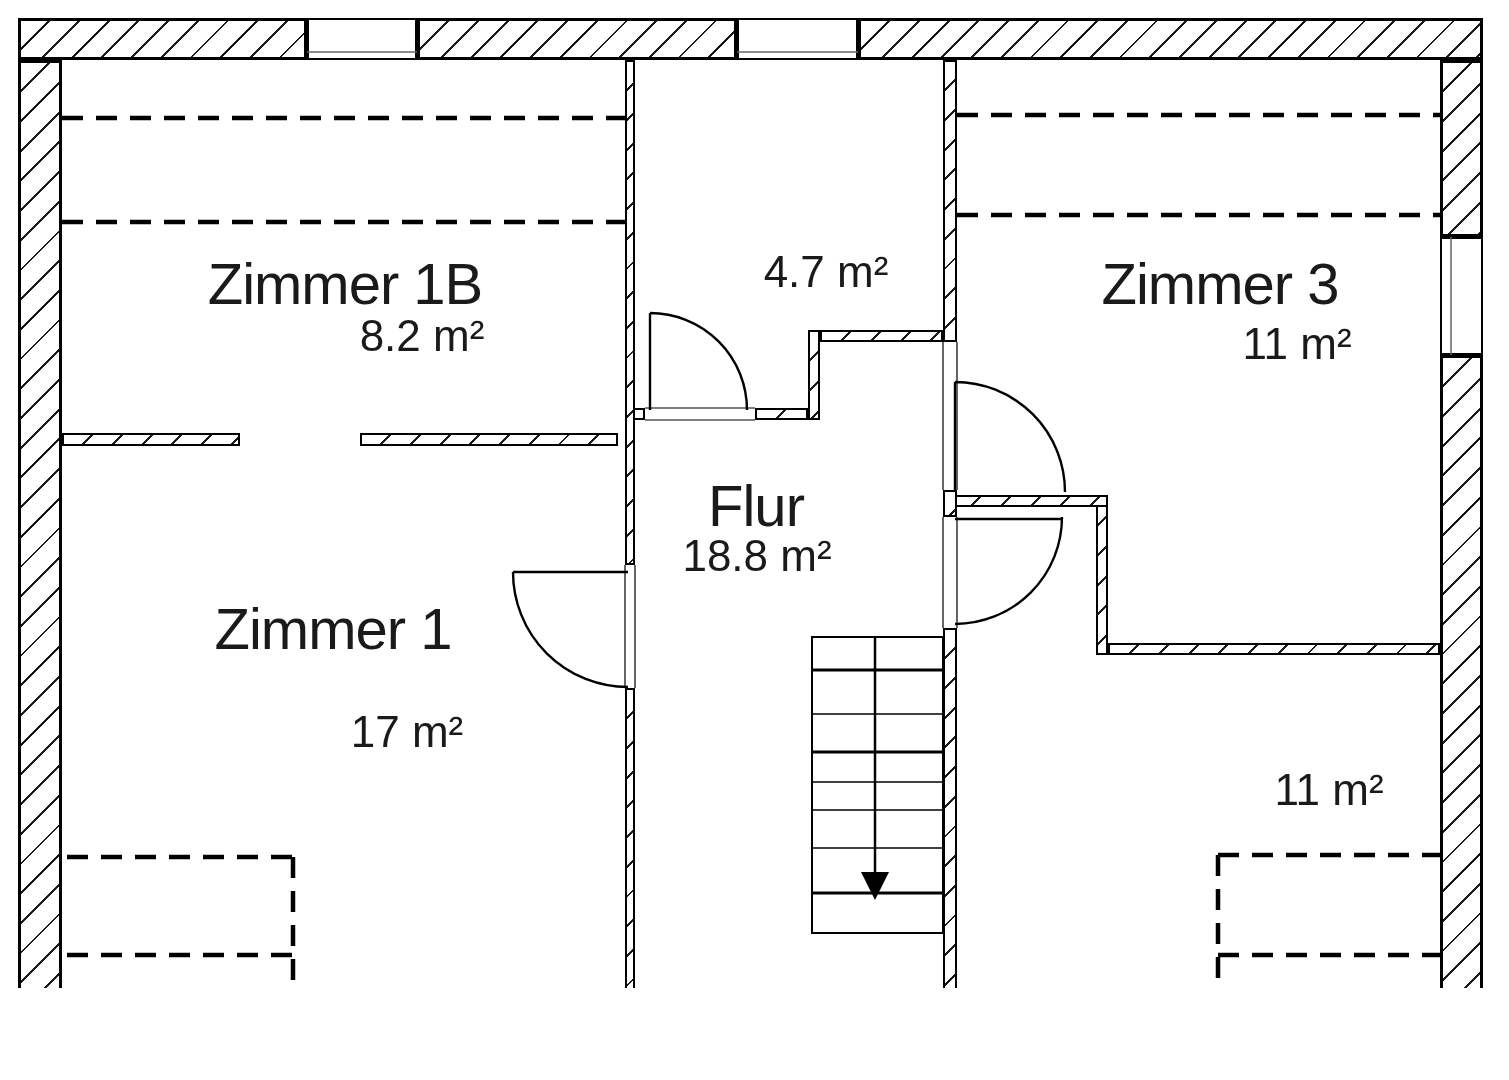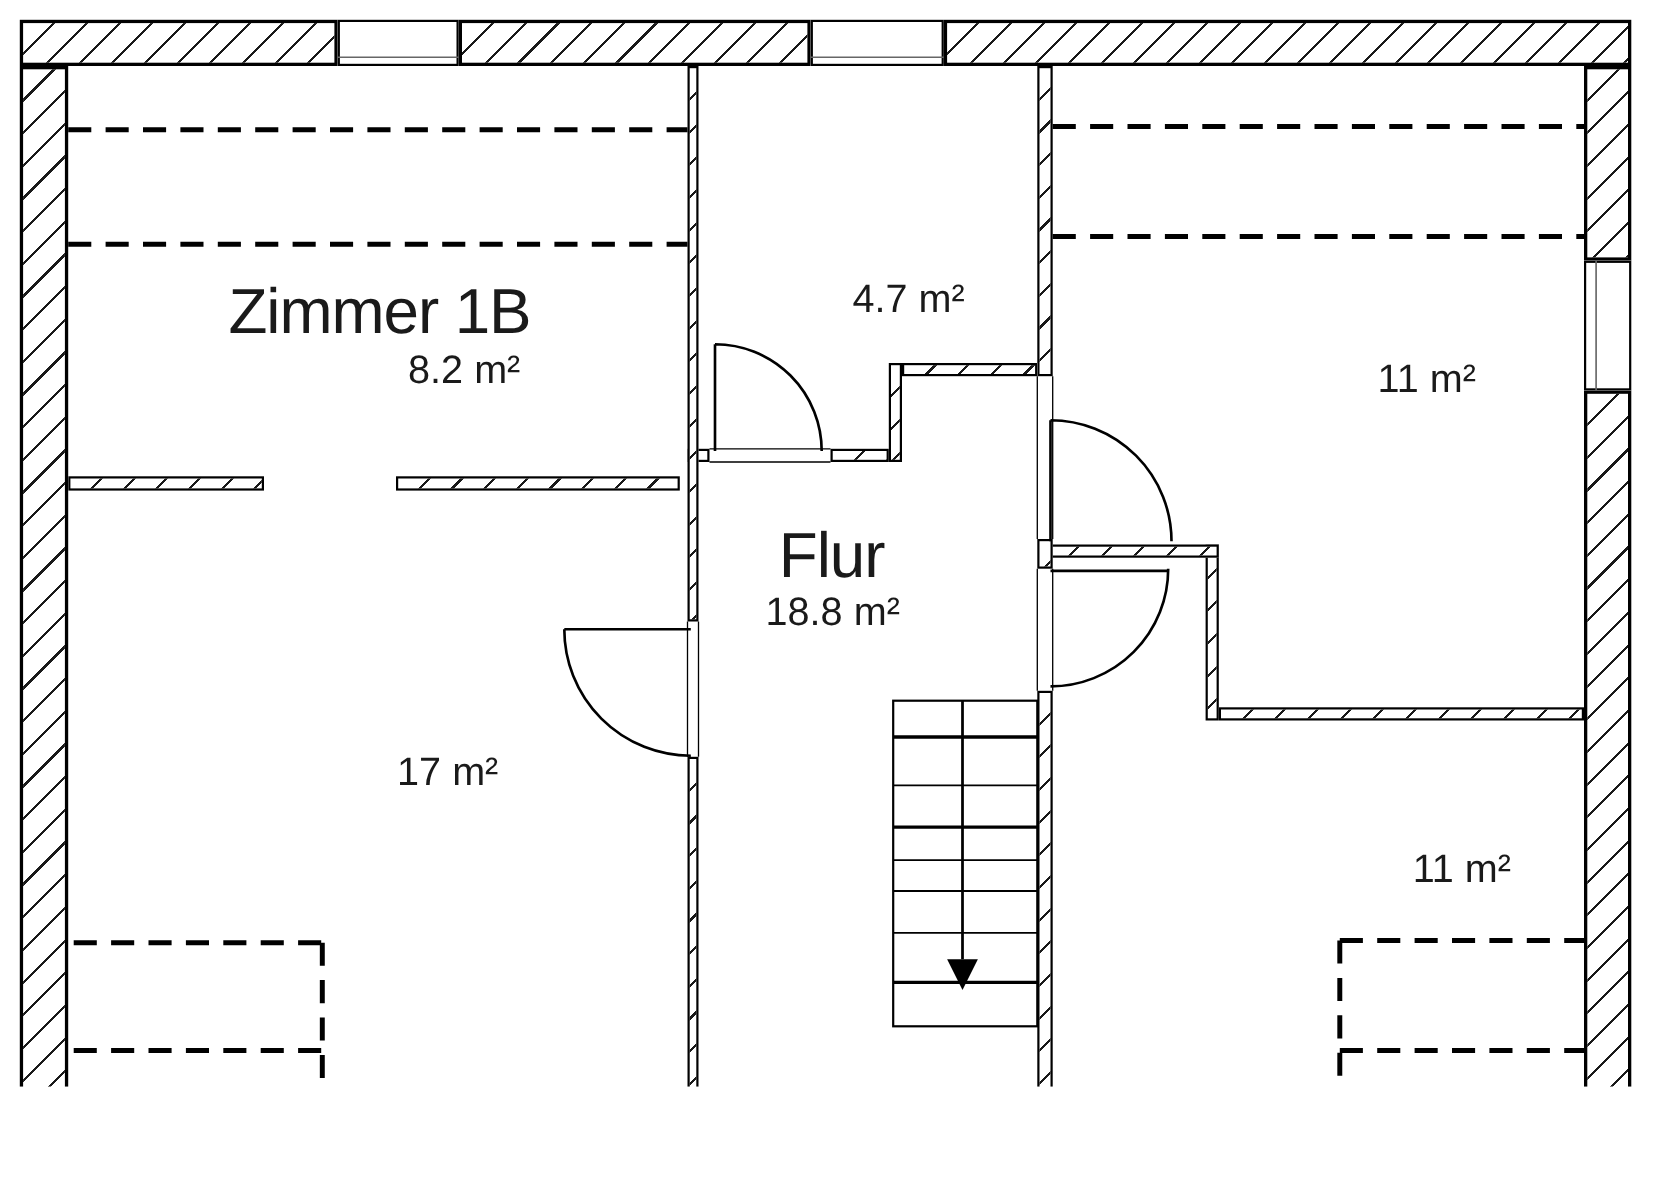--- a/index.html
+++ b/index.html
@@ -43,21 +43,21 @@
     transform:translate(-50%,-50%);
     font-size:58px;
     color:var(--label);
     white-space:nowrap;
     z-index:5;
     letter-spacing:-1px;
   }
   .room-area{
     position:absolute;
     transform:translate(-50%,-50%);
-    font-size:36px;
+    font-size:44px;
     color:var(--label);
     white-space:nowrap;
     z-index:5;
   }
 </style>
 </head>
 <body>
 
 <div id="plan">
     <div class="win" style="left: 982px; top: 1013px; width: 208px; height: 40px;"></div>
@@ -148,21 +148,23 @@
       <path d="M737,52 H858"></path>
       <path d="M1451,237 V355"></path>
     </g>
   </svg>
 
   <div class="room-name" style="left:345px;top:283px">Zimmer 1B</div>
   <div class="room-area" style="left:422px;top:336px">8.2 m²</div>
 
   <div class="room-area" style="left:826px;top:272px">4.7 m²</div>
 
+  <div class="room-name" style="left:1220px;top:283px">Zimmer 3</div>
   <div class="room-area" style="left:1297px;top:344px">11 m²</div>
 
   <div class="room-name" style="left:756px;top:505px">Flur</div>
   <div class="room-area" style="left:757px;top:556px">18.8 m²</div>
 
-  <div class="room-area" style="left:407px;top:702px">17 m²</div>
+  <div class="room-name" style="left:333px;top:628px">Zimmer 1</div>
+  <div class="room-area" style="left:407px;top:732px">17 m²</div>
 
   <div class="room-area" style="left:1329px;top:790px">11 m²</div>
 </div>
 
 </body></html>

